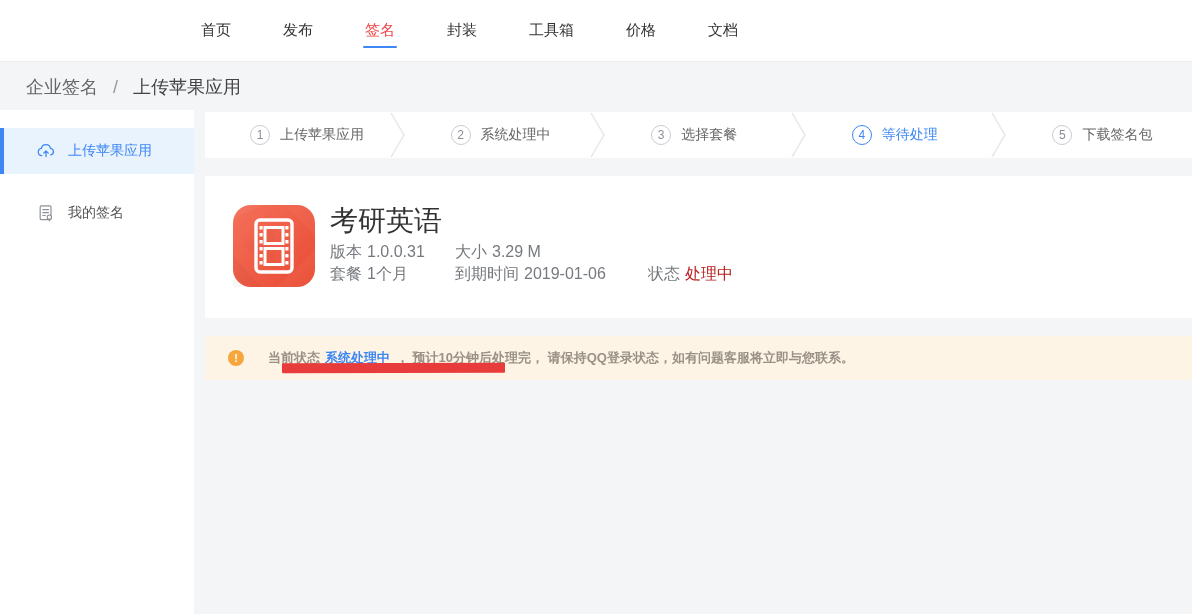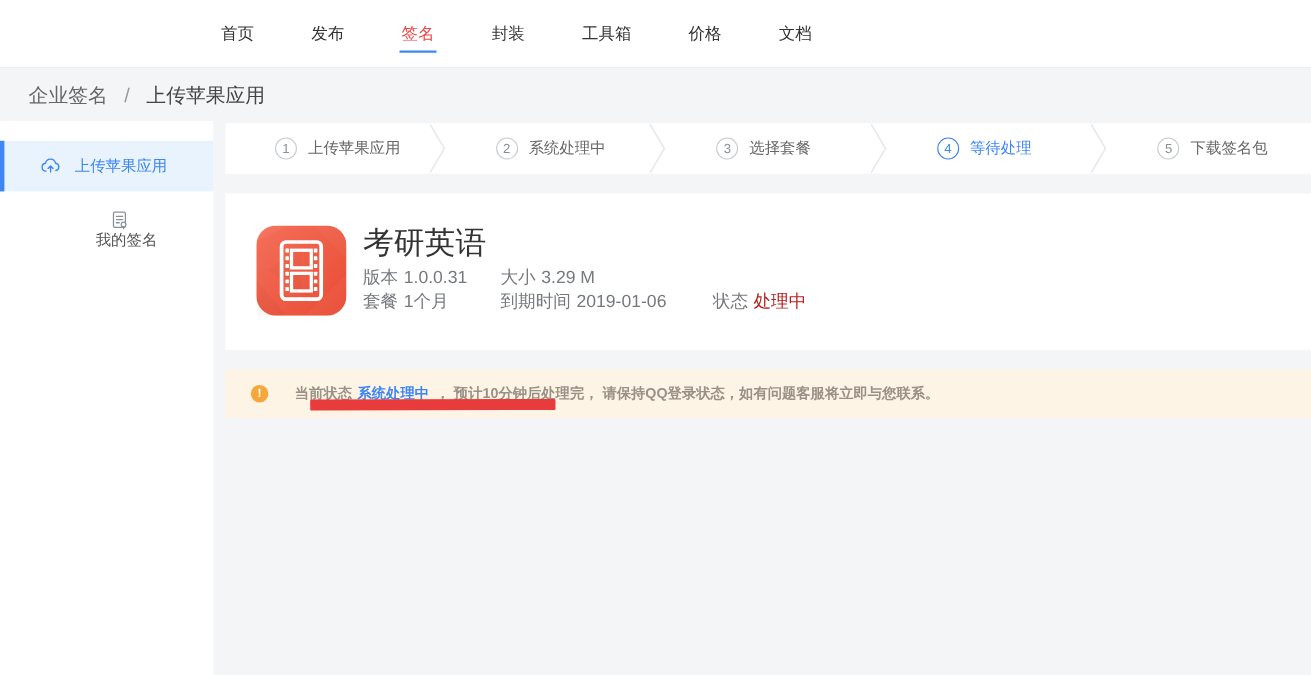--- a/index.html
+++ b/index.html
@@ -38,21 +38,21 @@
   }
   .side-item {
     height:46px; display:flex; align-items:center; cursor:pointer;
     padding-left:32px; font-size:14px; color:#555;
     border-left:4px solid transparent;
   }
   .side-item .s-icon { width:20px; height:20px; margin-right:12px; display:inline-flex; }
   .side-item.active {
     background:#e9f3fd; border-left-color:#3d86f4; color:#3d86f4;
   }
-  .side-item + .side-item { margin-top:16px;flex-direction:column; }
+  .side-item + .side-item { margin-top:16px; }
 
   
   .card { position:absolute; left:205px; right:0; background:#fff; }
 
   
   .steps { top:112px; height:46px; display:flex; align-items:stretch; }
   .step { flex:1; display:flex; align-items:center; padding-left:45px; gap:10px; }
   .step-num {
     width:20px; height:20px; border:1px solid #c8cbd0; border-radius:50%;
     display:flex; align-items:center; justify-content:center;

